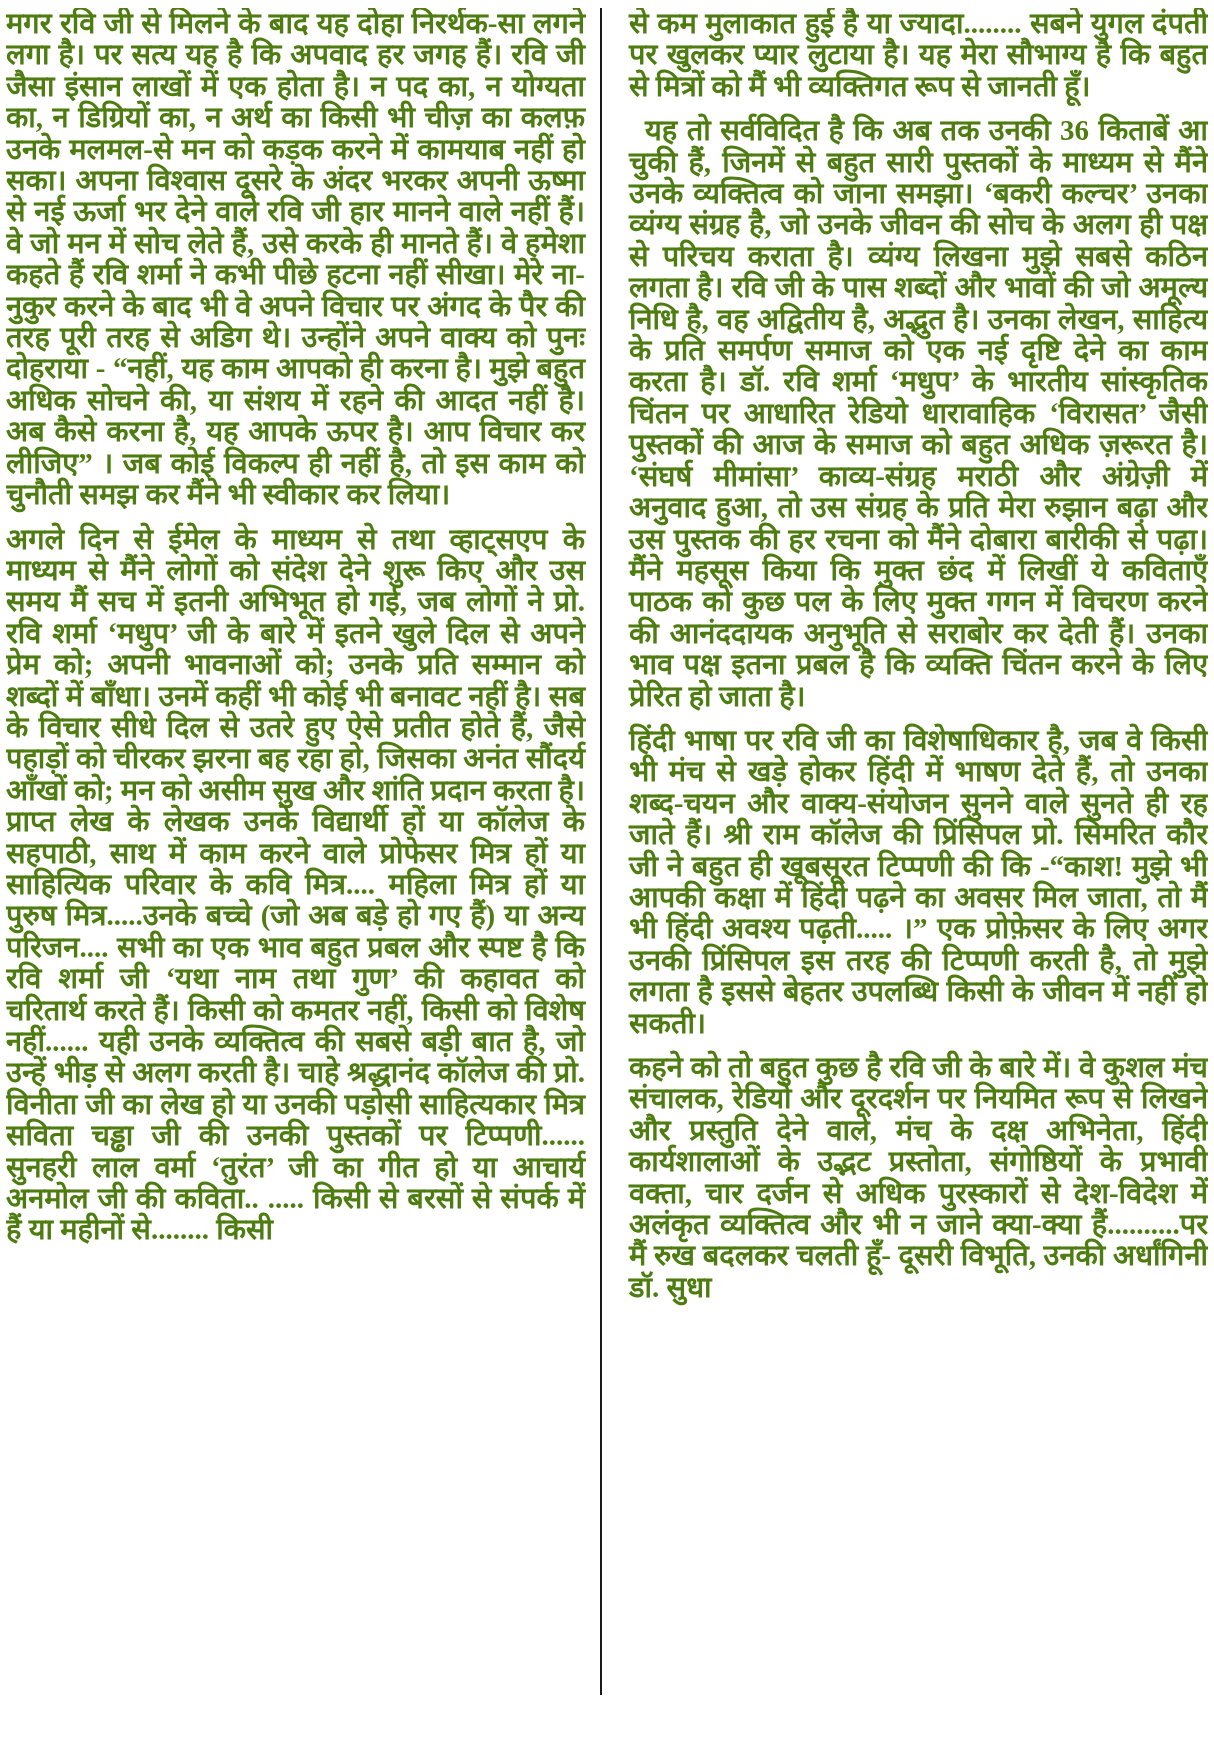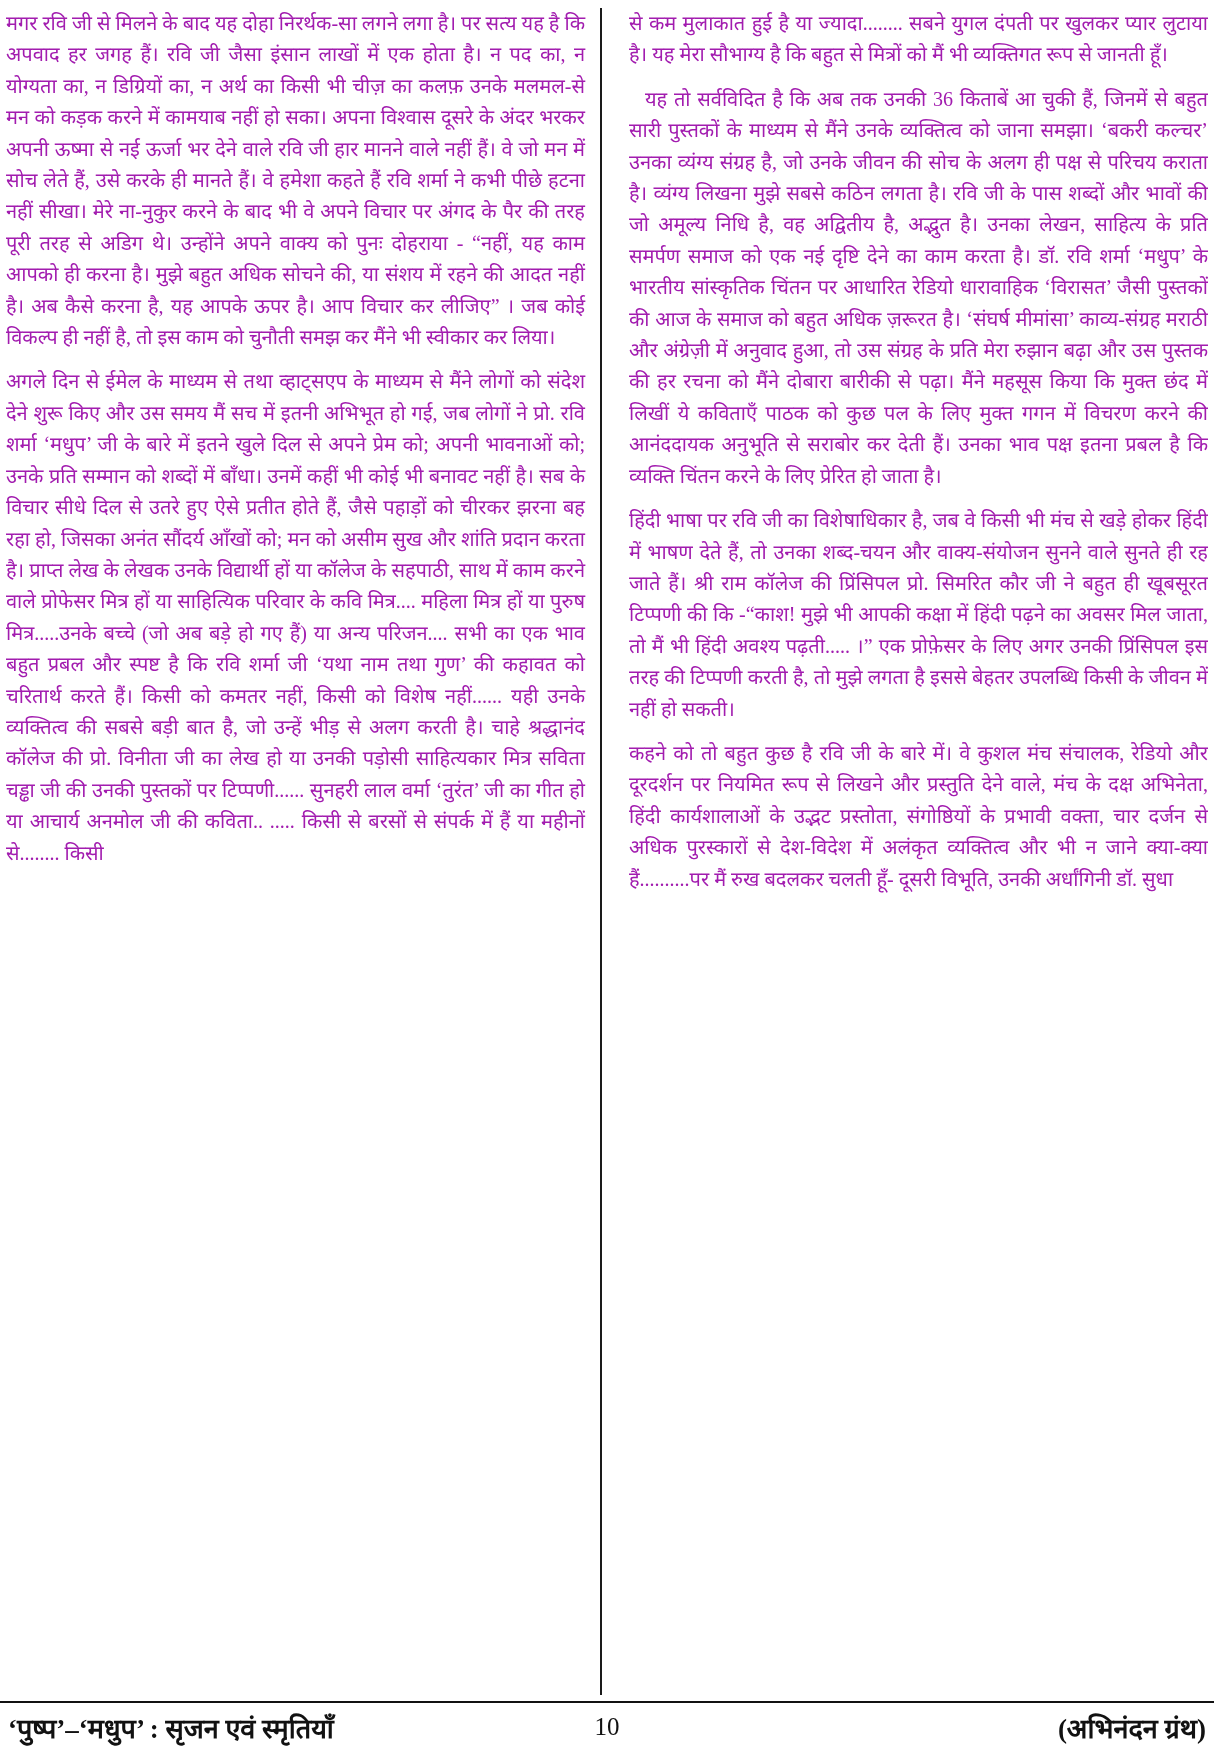--- a/index.html
+++ b/index.html
@@ -21,24 +21,25 @@
     top: 8px;
     left: 6px;
     right: 6px;
     bottom: 62px;
     display: flex;
     overflow: hidden;
   }
   .col {
     flex: 1 1 0;
     text-align: justify;
-    font-size: 20px;
+    font-size: 29px;
     line-height: 31.4px;
-    color: #a21caf;
+    color: #4d7c0f;
     overflow: hidden;
+    font-weight: bold;
   }
   .col.left  { padding-right: 15px; }
   .col.right { padding-left: 17px; margin-left: 10px; }
   .divider {
     flex: 0 0 2px;
     width: 2px;
     background: #1a1a1a;
   }
   .para {
     margin: 0 0 13px 0;
@@ -78,19 +79,14 @@
       </div>
     <div class="divider"></div>
     <div class="col right">
         <p class="para">से कम मुलाकात हुई है या ज्यादा........ सबने युगल दंपती पर खुलकर प्यार लुटाया है। यह मेरा सौभाग्य है कि बहुत से मित्रों को मैं भी व्यक्तिगत रूप से जानती हूँ।</p>
         <p class="para indent">यह तो सर्वविदित है कि अब तक उनकी 36 किताबें आ चुकी हैं, जिनमें से बहुत सारी पुस्तकों के माध्यम से मैंने उनके व्यक्तित्व को जाना समझा। ‘बकरी कल्चर’ उनका व्यंग्य संग्रह है, जो उनके जीवन की सोच के अलग ही पक्ष से परिचय कराता है। व्यंग्य लिखना मुझे सबसे कठिन लगता है। रवि जी के पास शब्दों और भावों की जो अमूल्य निधि है, वह अद्वितीय है, अद्भुत है। उनका लेखन, साहित्य के प्रति समर्पण समाज को एक नई दृष्टि देने का काम करता है। डॉ. रवि शर्मा ‘मधुप’ के भारतीय सांस्कृतिक चिंतन पर आधारित रेडियो धारावाहिक ‘विरासत’ जैसी पुस्तकों की आज के समाज को बहुत अधिक ज़रूरत है। ‘संघर्ष मीमांसा’ काव्य-संग्रह मराठी और अंग्रेज़ी में अनुवाद हुआ, तो उस संग्रह के प्रति मेरा रुझान बढ़ा और उस पुस्तक की हर रचना को मैंने दोबारा बारीकी से पढ़ा। मैंने महसूस किया कि मुक्त छंद में लिखीं ये कविताएँ पाठक को कुछ पल के लिए मुक्त गगन में विचरण करने की आनंददायक अनुभूति से सराबोर कर देती हैं। उनका भाव पक्ष इतना प्रबल है कि व्यक्ति चिंतन करने के लिए प्रेरित हो जाता है।</p>
         <p class="para">हिंदी भाषा पर रवि जी का विशेषाधिकार है, जब वे किसी भी मंच से खड़े होकर हिंदी में भाषण देते हैं, तो उनका शब्द-चयन और वाक्य-संयोजन सुनने वाले सुनते ही रह जाते हैं। श्री राम कॉलेज की प्रिंसिपल प्रो. सिमरित कौर जी ने बहुत ही खूबसूरत टिप्पणी की कि -“काश! मुझे भी आपकी कक्षा में हिंदी  पढ़ने का  अवसर मिल जाता, तो मैं भी हिंदी अवश्य पढ़ती..... ।” एक प्रोफ़ेसर के लिए अगर उनकी प्रिंसिपल इस तरह की टिप्पणी करती है, तो मुझे लगता है इससे बेहतर उपलब्धि किसी के जीवन में नहीं हो सकती।</p>
         <p class="para">कहने को तो बहुत कुछ है रवि जी के बारे में। वे कुशल मंच संचालक, रेडियो और दूरदर्शन पर नियमित रूप से लिखने और प्रस्तुति देने वाले, मंच के दक्ष अभिनेता, हिंदी कार्यशालाओं के उद्भट प्रस्तोता, संगोष्ठियों के प्रभावी वक्ता, चार दर्जन से अधिक पुरस्कारों से देश-विदेश में अलंकृत व्यक्तित्व और भी न जाने क्या-क्या हैं..........पर   मैं  रुख बदलकर चलती हूँ- दूसरी विभूति, उनकी अर्धांगिनी डॉ. सुधा</p>
       </div>
   </div>
 
-  <div class="footer">
-    <span class="f-left">‘पुष्प’–‘मधुप’ : सृजन एवं स्मृतियाँ</span>
-    <span class="f-center">10</span>
-    <span class="f-right">(अभिनंदन ग्रंथ)</span>
-  </div>
 
 </div>
 
 </body></html>

